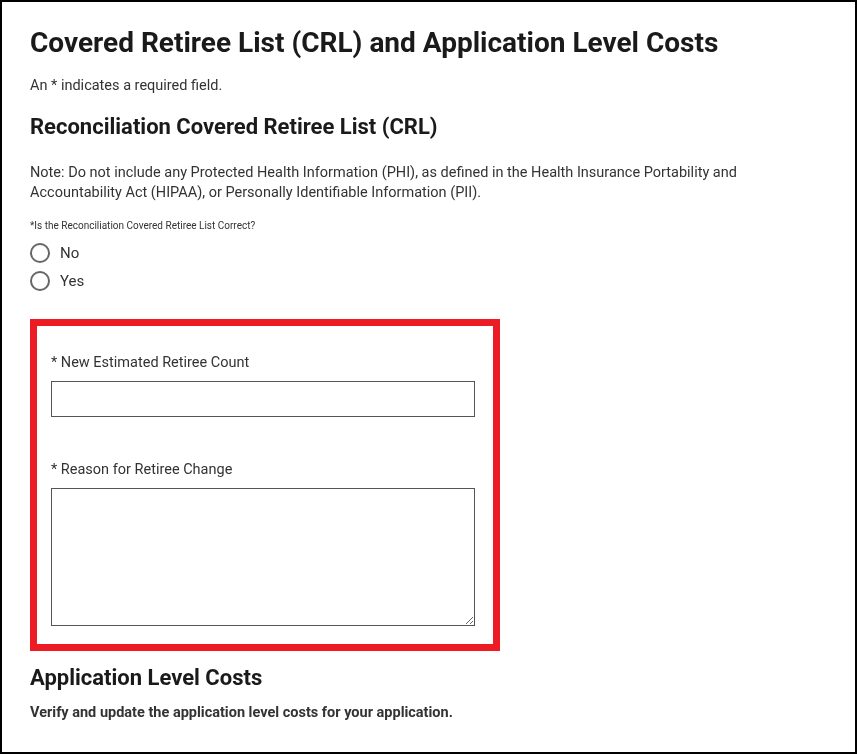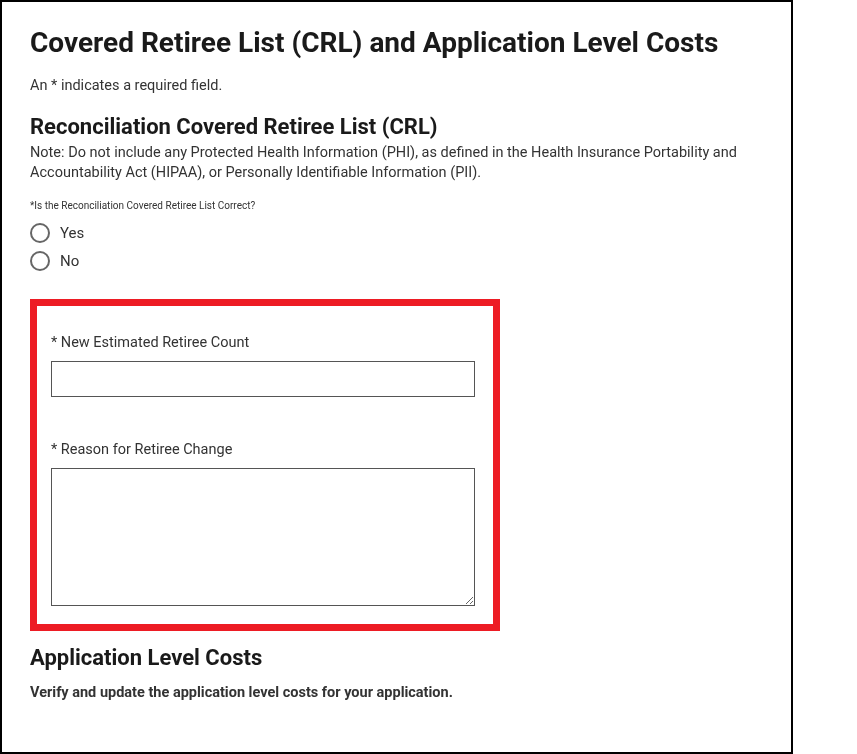--- a/index.html
+++ b/index.html
@@ -6,41 +6,41 @@
       box-sizing: border-box;
       margin: 0;
       padding: 0;
     }
     body {
       font-family: -apple-system, BlinkMacSystemFont, "Segoe UI", Roboto, "Helvetica Neue", Arial, sans-serif;
       color: #1a1a1a;
       background: #fff;
     }
     .page-container {
-      width: 793px;
+      width: 857px;
       height: 754px;
       border: 2px solid #000;
       padding: 24px 28px;
       overflow: hidden;
     }
     h1 {
       font-size: 28px;
       font-weight: 700;
       margin-bottom: 18px;
       color: #1a1a1a;
     }
     .required-note {
       font-size: 14.5px;
       color: #333;
       margin-bottom: 20px;
     }
     h2 {
       font-size: 22px;
       font-weight: 700;
-      margin-bottom: 4px;
+      margin-bottom: 24px;
       color: #1a1a1a;
     }
     .note-text {
       font-size: 14.5px;
       color: #333;
       margin-bottom: 16px;
       line-height: 1.4;
     }
     .note-text b {
       font-weight: 400;
@@ -132,25 +132,25 @@
 
   <p class="note-text">
     <b>Note</b><span>: Do not include any Protected Health Information (PHI), as defined in the Health Insurance Portability and Accountability Act (HIPAA), or Personally Identifiable Information (PII).</span>
   </p>
 
   <p class="question-label">*Is the Reconciliation Covered Retiree List Correct?</p>
 
   <div class="radio-group">
     <div class="radio-option">
       <span class="radio-circle"></span>
-      <span class="radio-label">Yes</span>
+      <span class="radio-label">No</span>
     </div>
     <div class="radio-option">
       <span class="radio-circle"></span>
-      <span class="radio-label">No</span>
+      <span class="radio-label">Yes</span>
     </div>
   </div>
 
 
   <div class="highlight-box">
     <label class="field-label">* New Estimated Retiree Count</label>
     <input type="text" class="text-input" style="">
 
     <label class="field-label">* Reason for Retiree Change</label>
     <textarea class="textarea-input" style=""></textarea>

